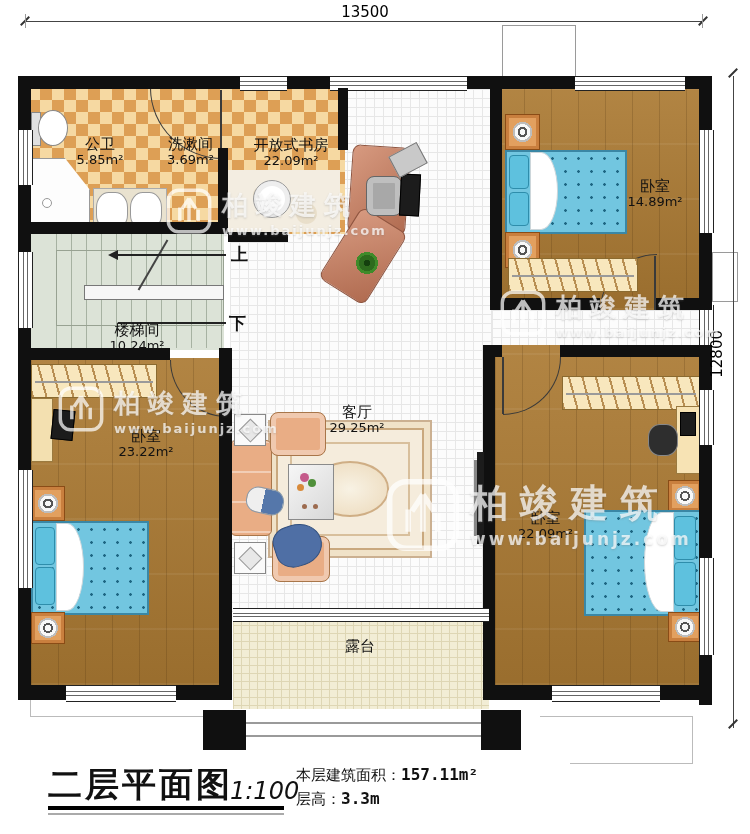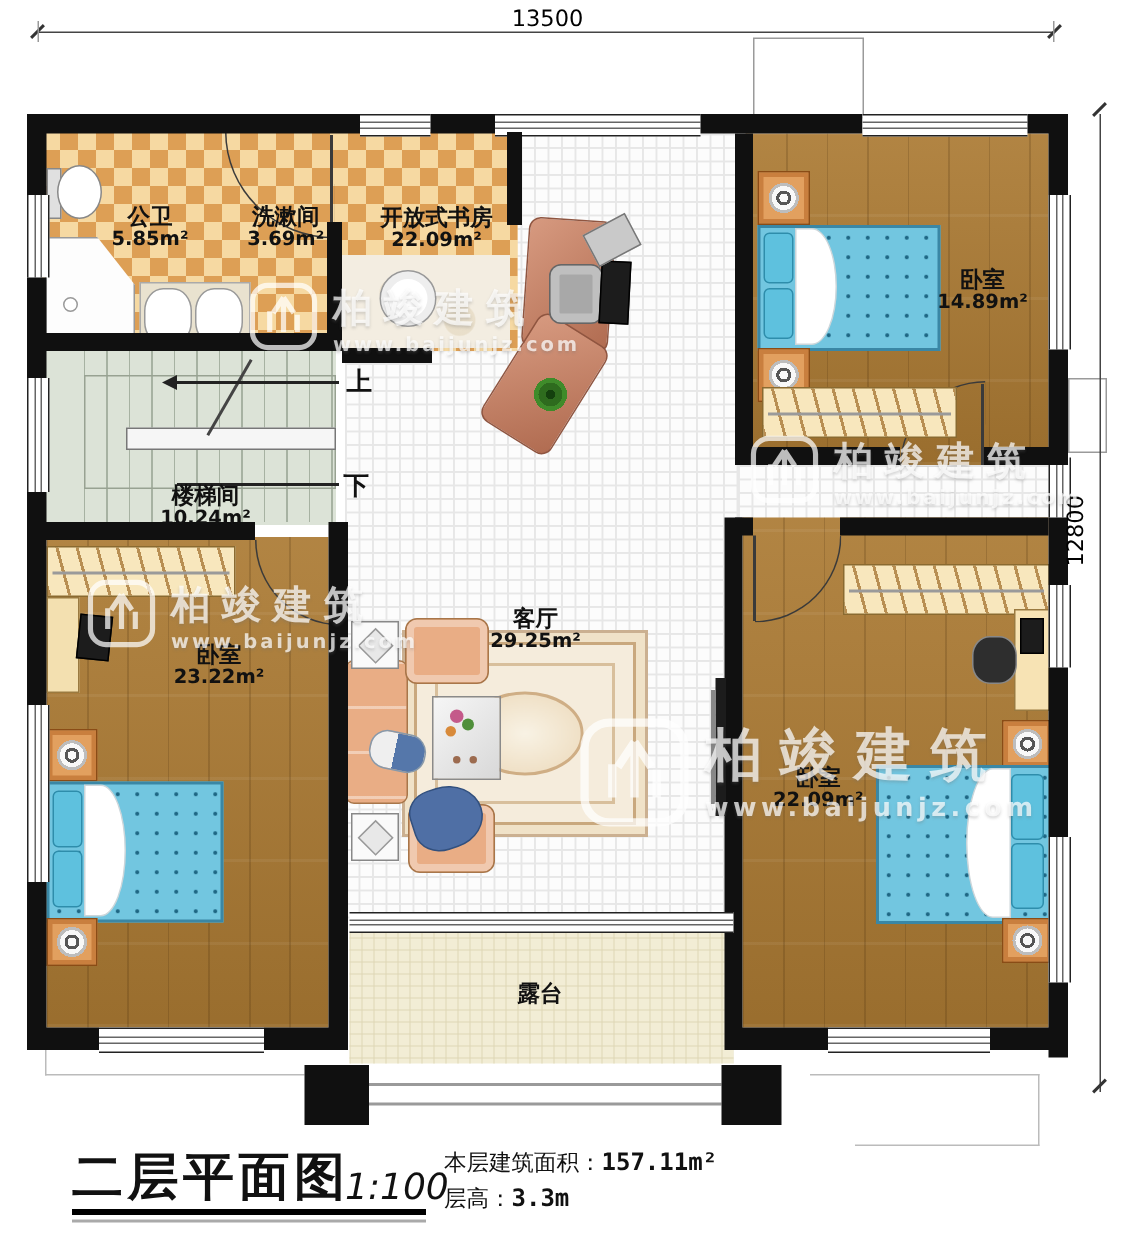--- a/index.html
+++ b/index.html
@@ -72,22 +72,22 @@
                inset 0 0 0 22px #f5ecdc, inset 0 0 0 24px #d8bf9c;}
   .rug::after{content:"";position:absolute;left:26%;right:26%;top:30%;bottom:30%;
     border:2px solid #cfae85;border-radius:50%;background:radial-gradient(#f8f2e4,#ecd9ba);}
   .deskwood{background:linear-gradient(135deg,#d79a80,#b06b50);border:1px solid #8f5540;border-radius:8px;}
   .shower{background:#fdfdfd;border:1px solid #999;
     clip-path:polygon(0 0,58% 0,100% 42%,100% 100%,0 100%);}
   .plant{background:radial-gradient(circle,#14400e 0 3px,#2e6b1e 3px 8px,#3f8b2a 8px 11px,transparent 11px);}
   .tv{background:#1c1c1c;}
   
   .rlabel{z-index:7;text-align:center;line-height:1.15;white-space:nowrap;}
-  .rlabel .rname{font-size:15px;font-weight:700;}
-  .rlabel .rarea{font-size:13px;font-weight:700;}
+  .rlabel .rname{font-size:15px;font-weight:400;}
+  .rlabel .rarea{font-size:13px;font-weight:400;}
   .stairtxt{z-index:7;font-size:17px;font-weight:700;}
   
   .stair-outline{border:1px solid #98a292;z-index:2;}
   .stair-rail{background:#f6f6f6;border:1px solid #777;z-index:2;}
   .stair-line{background:#222;z-index:2;}
   .tri-left{width:0;height:0;border-top:5px solid transparent;border-bottom:5px solid transparent;
     border-right:10px solid #222;z-index:2;}
   .diag{background:#444;transform:rotate(30deg);z-index:2;}
   
   .dimline{background:#444;z-index:5;}
@@ -302,21 +302,21 @@
     <div class="rarea">23.22m²</div>
   </div>
   <div class="abs rlabel" style="left:302px;top:404px;width:110px;">
     <div class="rname">客厅</div>
     <div class="rarea">29.25m²</div>
   </div>
   <div class="abs rlabel" style="left:488px;top:510px;width:115px;">
     <div class="rname">卧室</div>
     <div class="rarea">22.09m²</div>
   </div>
-  <div class="abs rlabel" style="left:310px;top:638px;width:100px;margin-top:16px;">
+  <div class="abs rlabel" style="left:310px;top:638px;width:100px;">
     <div class="rname">露台</div>
   </div>
 
   <div class="abs wm" style="left:166px;top:188px;">
     <svg width="46" height="46" viewBox="0 0 40 40">
         <rect x="2" y="2" width="36" height="36" rx="9" fill="none" stroke="currentColor" stroke-width="3"></rect>
         <path d="M12 29 V17 M20 29 V9 M20 9 l-6 9 M20 9 l6 9 M28 29 V19" fill="none" stroke="currentColor" stroke-width="3"></path>
       </svg>
     <div>
       <div class="wm-brand" style="font-size:26px;letter-spacing:8px;">柏竣建筑</div>

